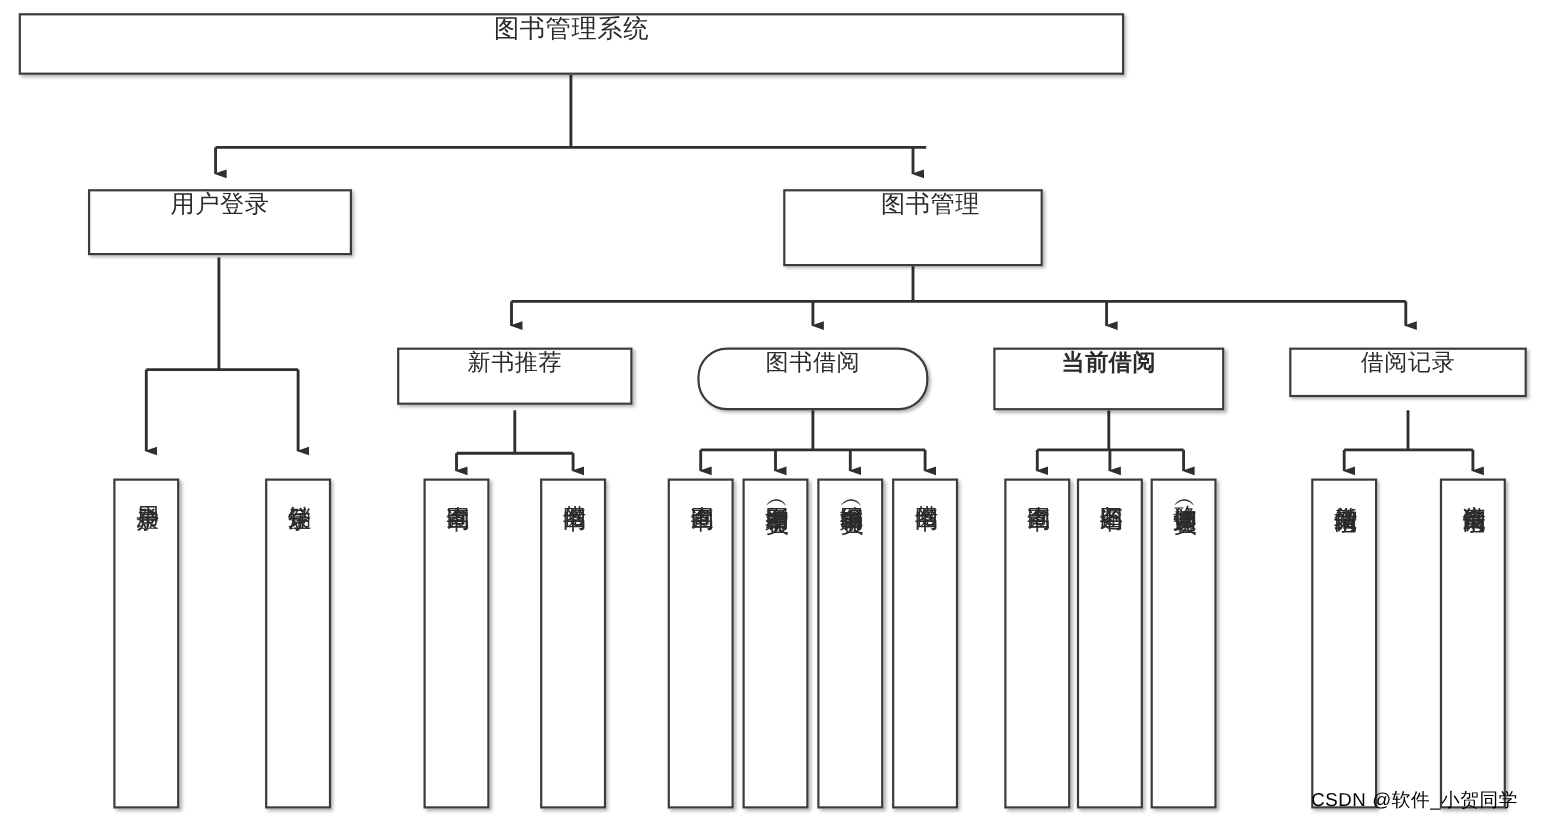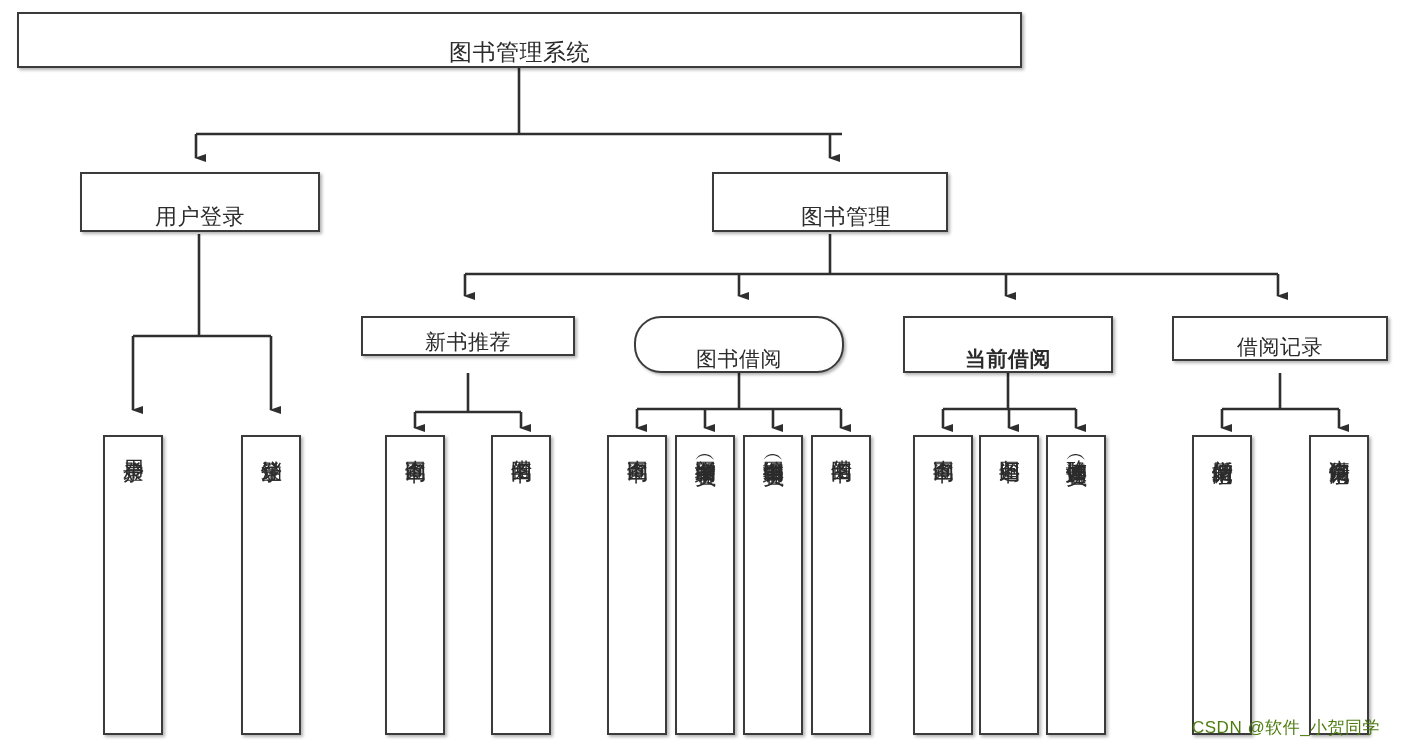--- a/index.html
+++ b/index.html
@@ -24,21 +24,21 @@
     width: 1405px;
     height: 747px;
   }
   .node-box {
     position: absolute;
     box-sizing: border-box;
     background: #ffffff;
     border: 2px solid #3b3b3b;
     box-shadow: 2px 2px 3px rgba(0,0,0,0.30);
     display: flex;
-    align-items: flex-end;
+    align-items: flex-start;
     justify-content: center;
     color: #2b2b2b;
   }
   .node-label {
     display: block;
     text-align: center;
     line-height: 1.12;
     letter-spacing: 0.5px;
   }
   .node-root .node-label { font-size: 23px; }
@@ -53,21 +53,21 @@
     text-orientation: upright;
     font-size: 21px;
     line-height: 1.18;
     letter-spacing: 1px;
     margin: 0 auto;
     white-space: nowrap;
   }
   .watermark {
     position: absolute;
     font-size: 17px;
-    color: #4d7c0f;
+    color: #000000;
     white-space: nowrap;
     letter-spacing: 0.5px;
   }
 </style>
 </head>
 <body>
 
 <div id="diagram-root">
 
   <svg id="diagram-svg" viewBox="0 0 1405 747">
@@ -120,25 +120,25 @@
     </g>
   </svg>
 
   <div class="node-box node-root" style="left:17px; top:12px; width:1005px; height:56px;">
     <span class="node-label">图书管理系统</span>
   </div>
 
   <div class="node-box node-l2" style="left:80px; top:172px; width:240px; height:60px;">
     <span class="node-label">用户登录</span>
   </div>
-  <div class="node-box node-l2" style="left:712px; top:172px; width:236px; height:60px;padding-left:32px;">
+  <div class="node-box node-l2" style="left:712px; top:172px; width:236px; height:70px;padding-left:32px;">
     <span class="node-label">图书管理</span>
   </div>
 
-  <div class="node-box node-l3" style="left:361px; top:316px; width:214px; height:40px;">
+  <div class="node-box node-l3" style="left:361px; top:316px; width:214px; height:52px;">
     <span class="node-label">新书推荐</span>
   </div>
   <div class="node-box node-l3" style="left:634px; top:316px; width:210px; height:57px;border-radius:27px;">
     <span class="node-label">图书借阅</span>
   </div>
   <div class="node-box node-l3" style="left:903px; top:316px; width:210px; height:57px;font-weight:bold;">
     <span class="node-label">当前借阅</span>
   </div>
   <div class="node-box node-l3" style="left:1172px; top:316px; width:216px; height:45px;">
     <span class="node-label">借阅记录</span>

